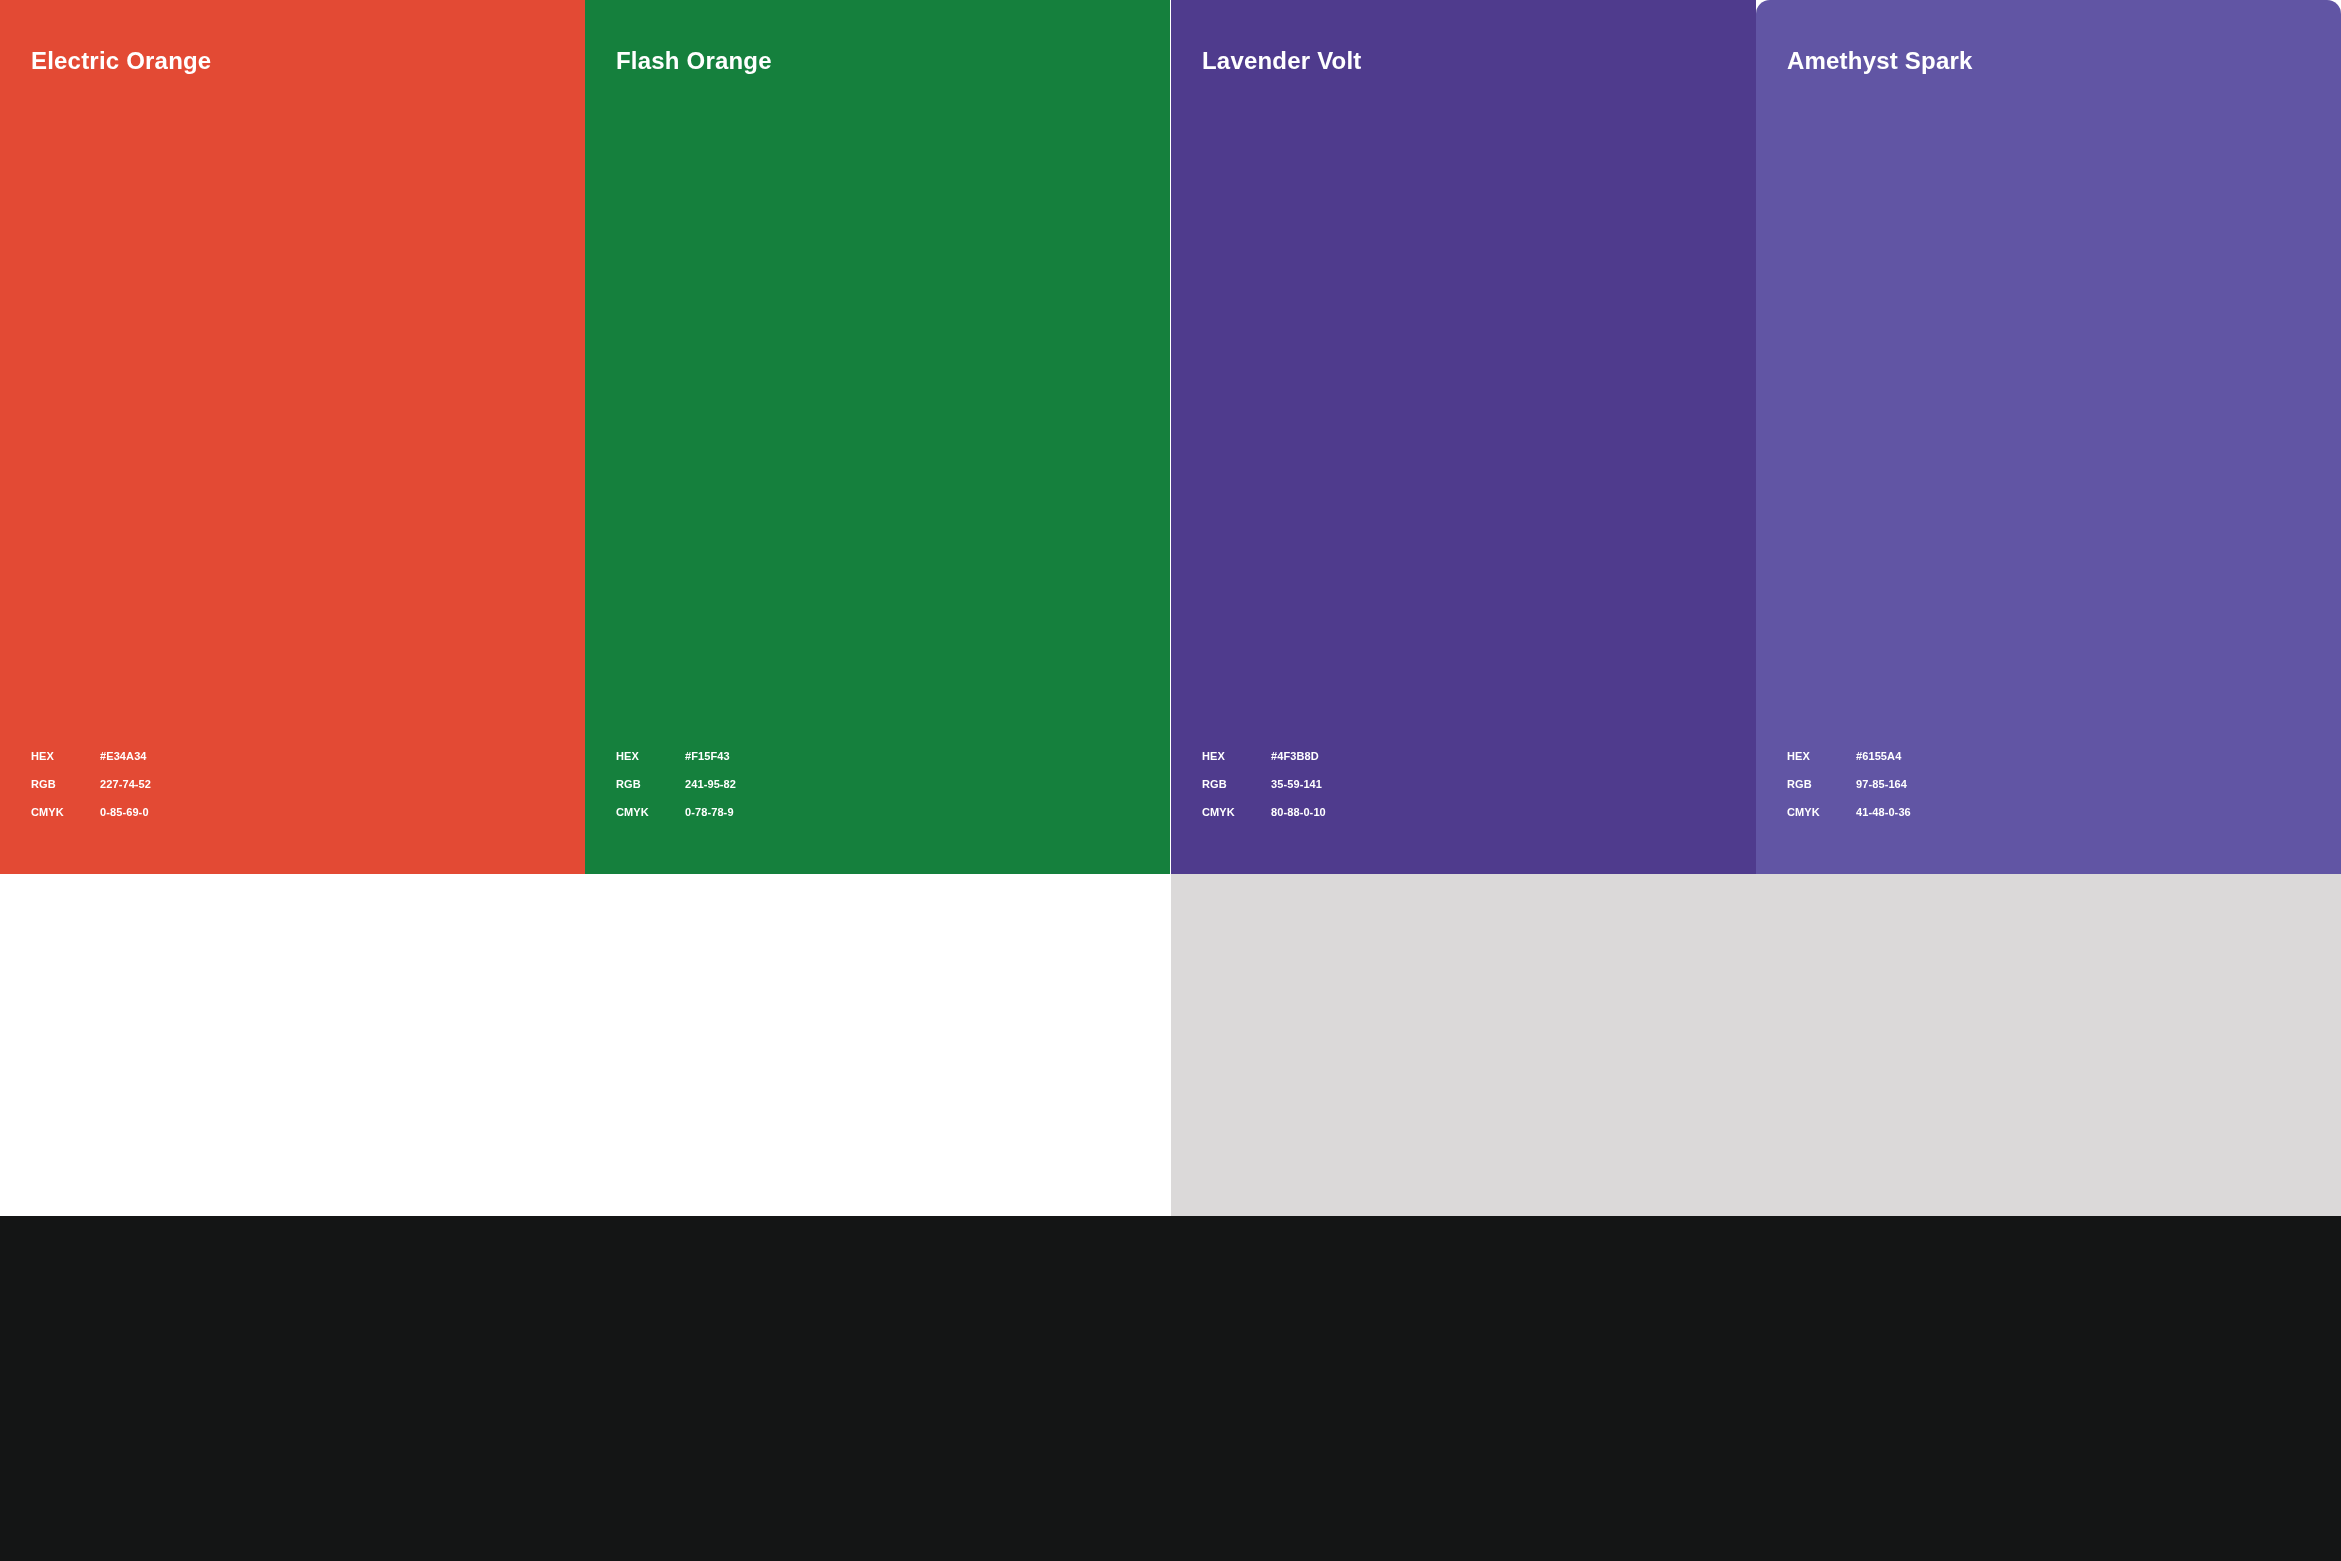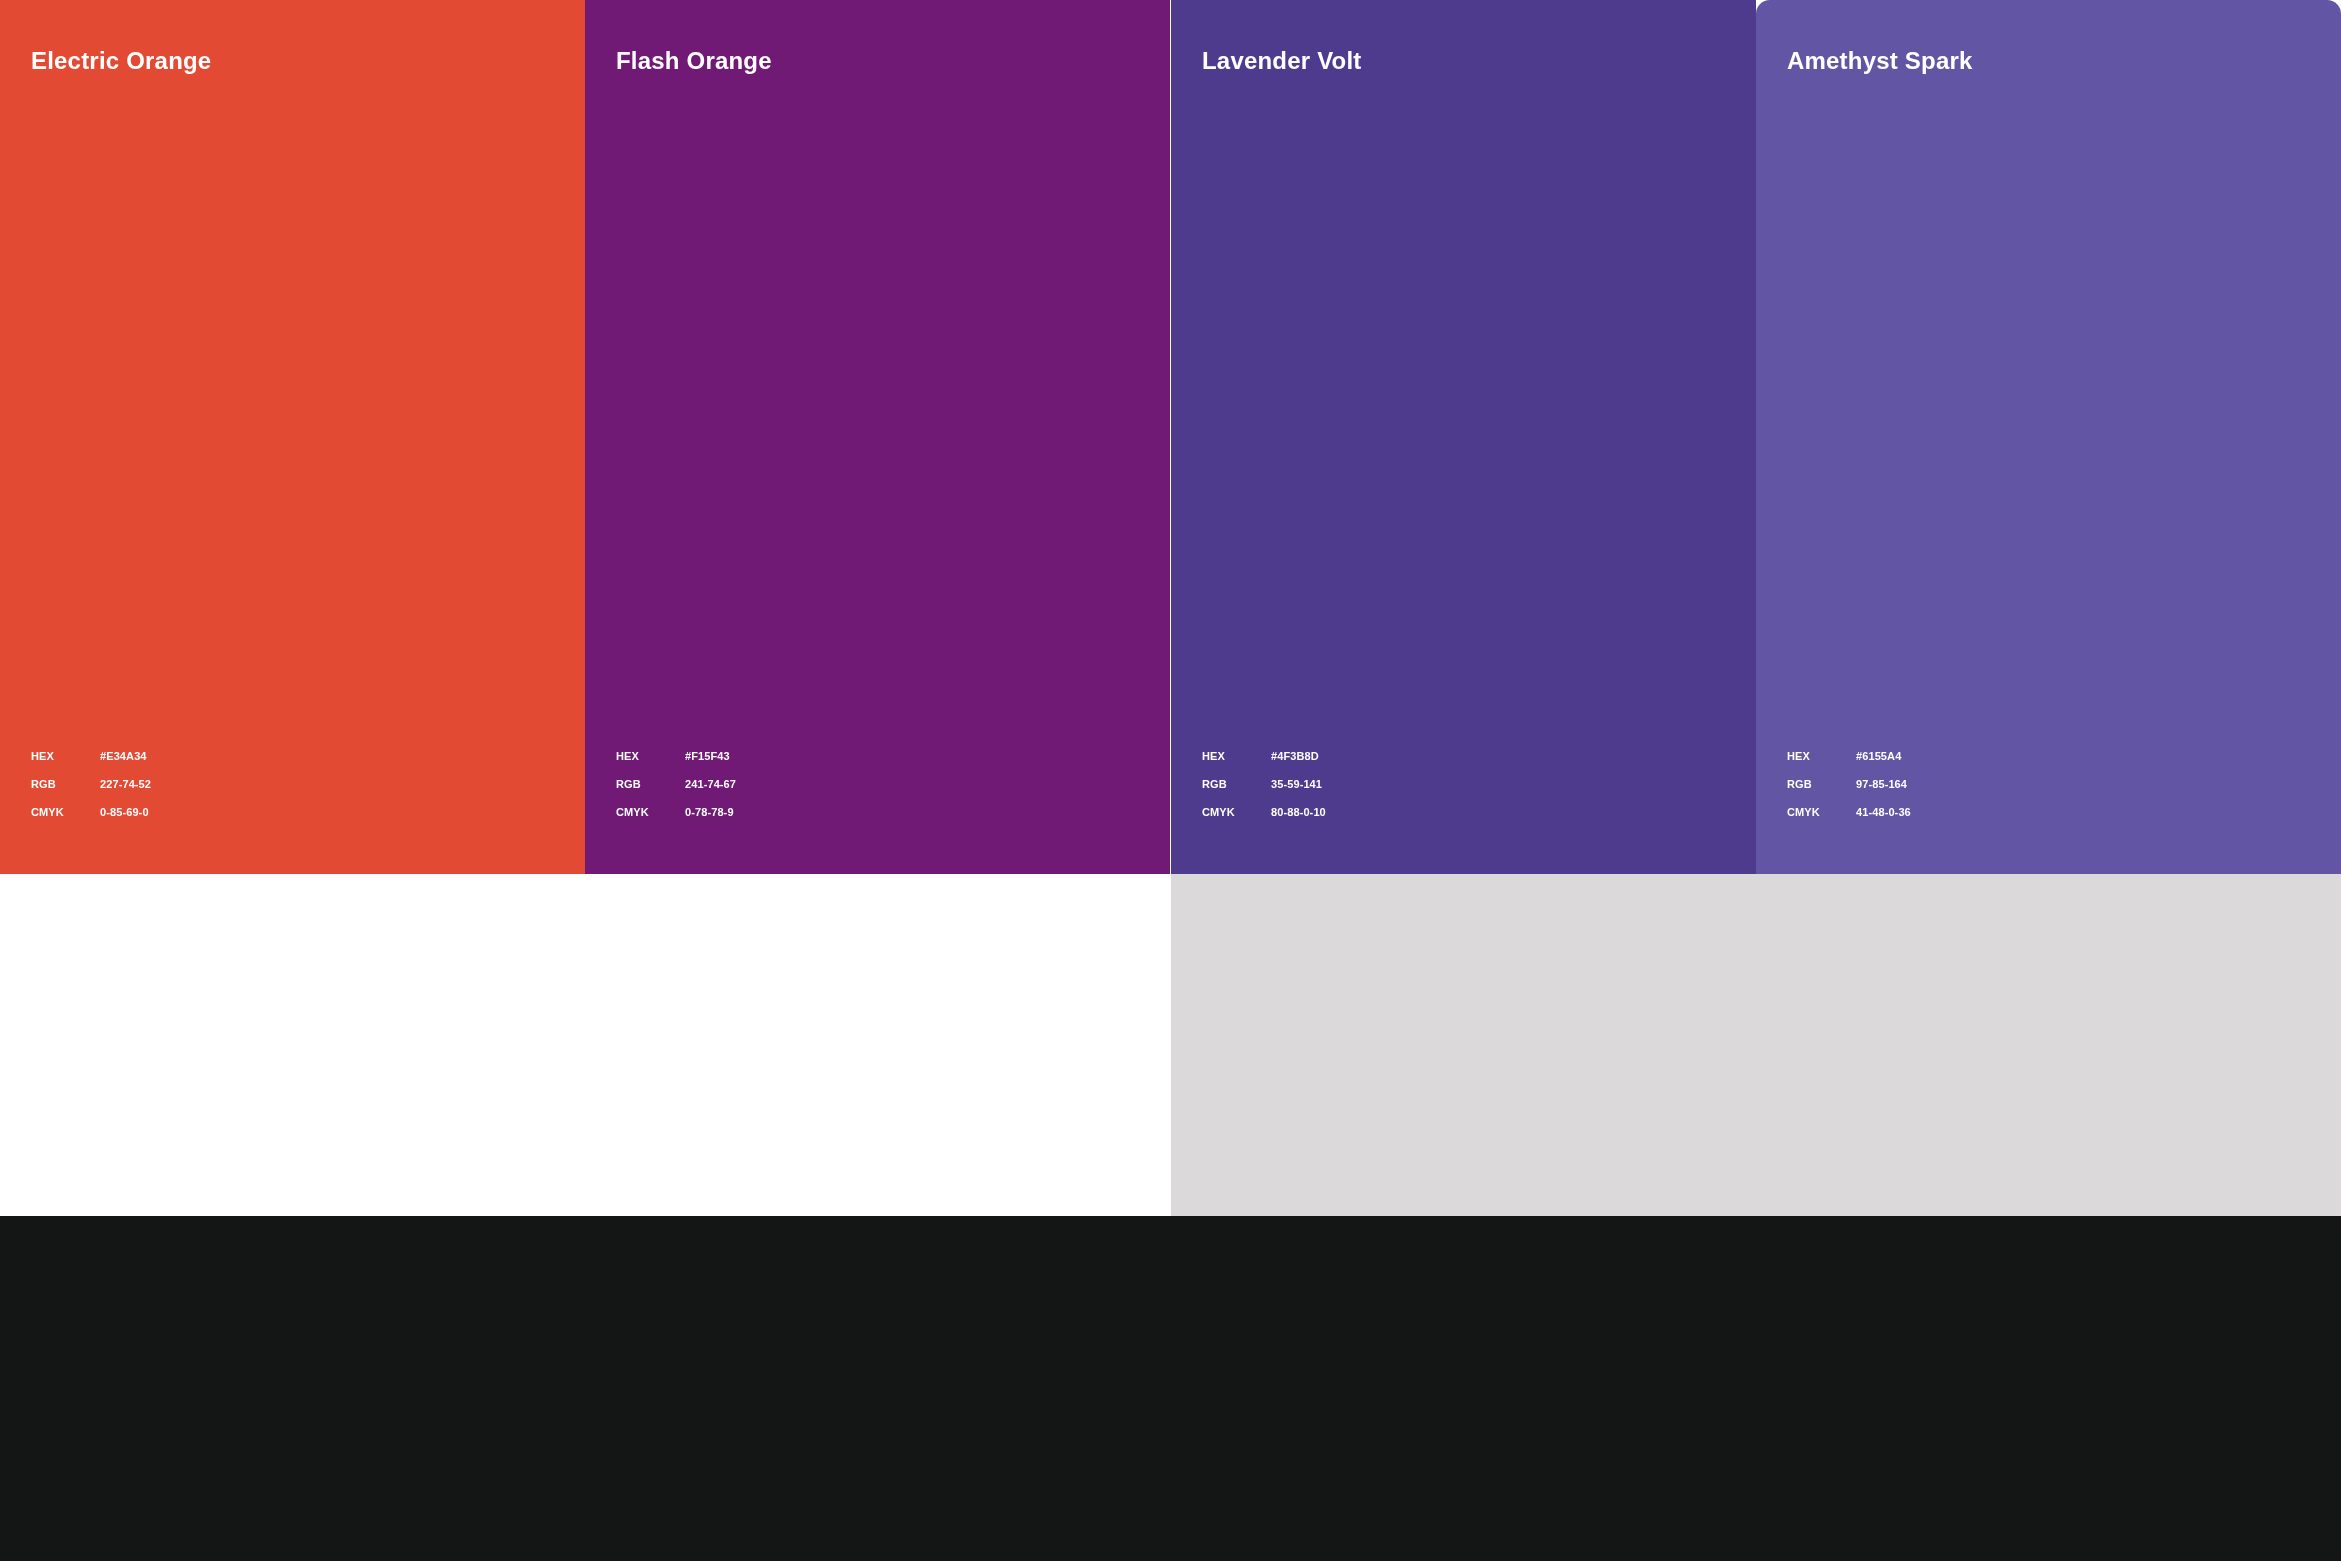--- a/index.html
+++ b/index.html
@@ -81,28 +81,28 @@
         </span>
         <span class="spec-row">
           <span class="spec-label">RGB</span><span class="spec-value">227-74-52</span>
         </span>
         <span class="spec-row">
           <span class="spec-label">CMYK</span><span class="spec-value">0-85-69-0</span>
         </span>
       </div>
     </div>
 
-    <div class="swatch col-2" style="background:#701a75;">
+    <div class="swatch col-2" style="background:#15803d;">
       <div class="swatch-name on-dark">Flash Orange</div>
       <div class="swatch-specs on-dark">
         <span class="spec-row">
           <span class="spec-label">HEX</span><span class="spec-value">#F15F43</span>
         </span>
         <span class="spec-row">
-          <span class="spec-label">RGB</span><span class="spec-value">241-74-67</span>
+          <span class="spec-label">RGB</span><span class="spec-value">241-95-82</span>
         </span>
         <span class="spec-row">
           <span class="spec-label">CMYK</span><span class="spec-value">0-78-78-9</span>
         </span>
       </div>
     </div>
 
     <div class="swatch col-3" style="background:#4F3B8D;">
       <div class="swatch-name on-dark">Lavender Volt</div>
       <div class="swatch-specs on-dark">

